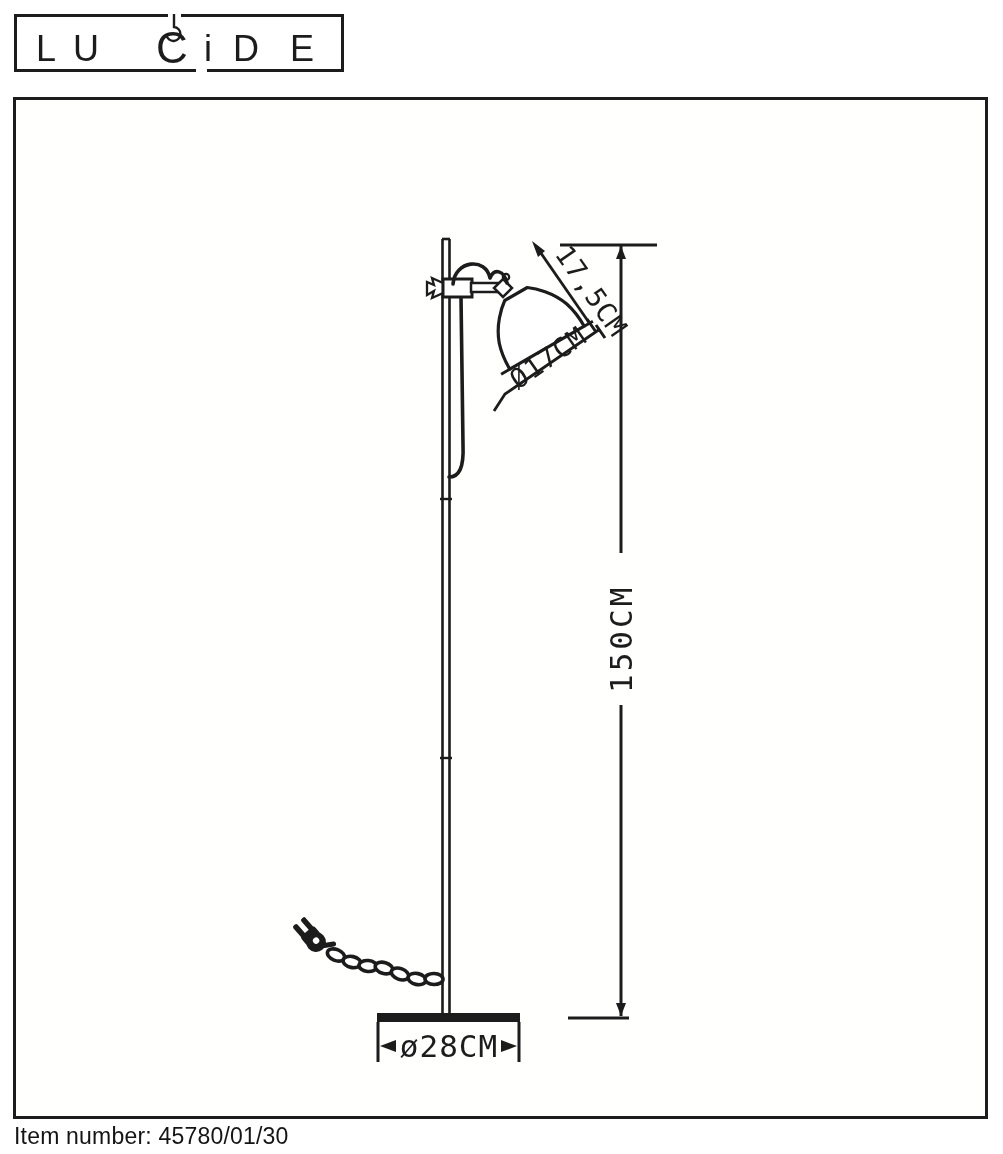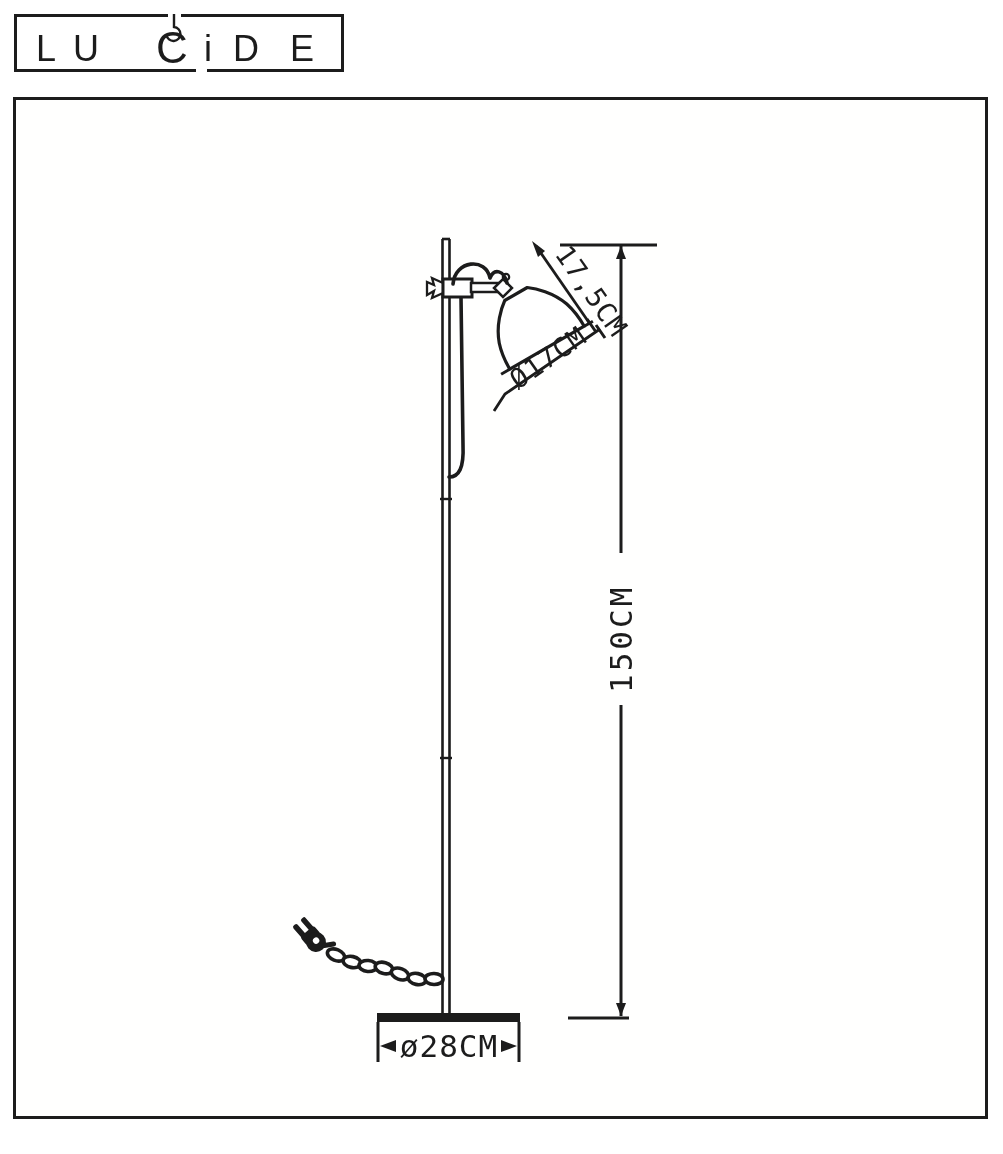--- a/index.html
+++ b/index.html
@@ -110,14 +110,18 @@
 
       <g>
         <path d="M365,925 L365,965 M506,925 L506,965" stroke="#1c1c1c" stroke-width="3" fill="none"></path>
         <polygon points="367,949 383,943 383,955" fill="#1c1c1c"></polygon>
         <polygon points="504,949 488,943 488,955" fill="#1c1c1c"></polygon>
         <text class="dimtext" x="436" y="960" font-size="31" text-anchor="middle" letter-spacing="1">ø28CM</text>
       </g>
     </svg>
   </div>
 
+  <div class="footer">
+    <span>Item number:</span>
+    <span>45780/01/30</span>
+  </div>
 
 </div>
 
 </body></html>

